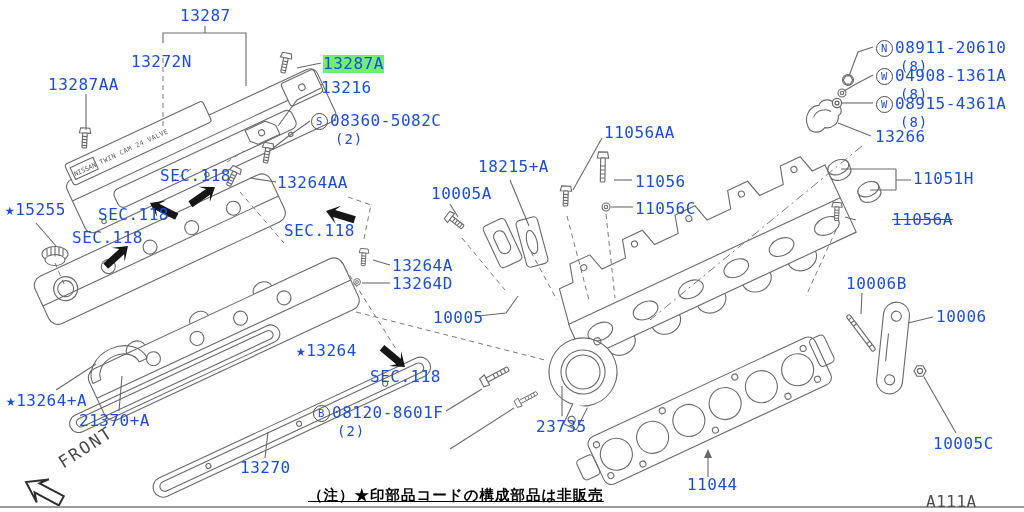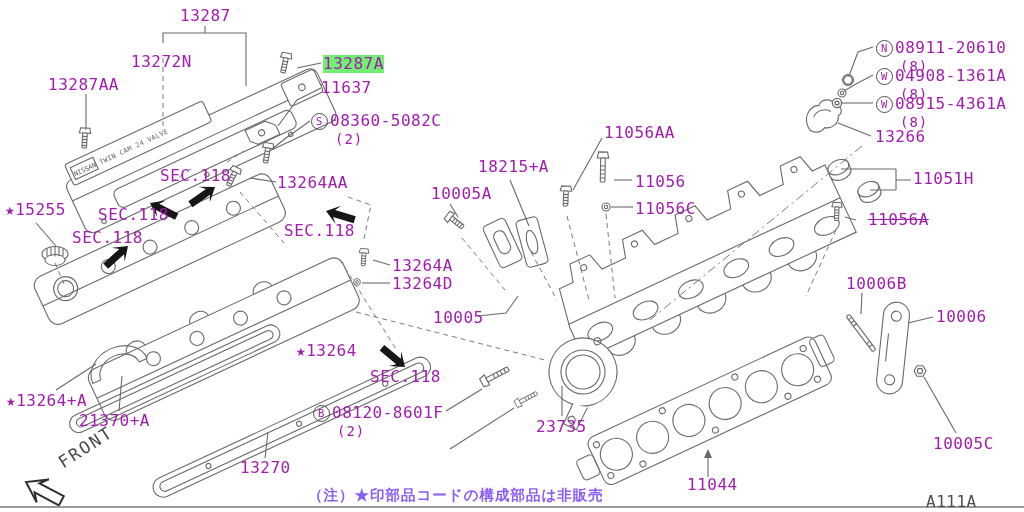--- a/index.html
+++ b/index.html
@@ -1,28 +1,28 @@
 <!DOCTYPE html>
 <html><head>
 <meta charset="utf-8">
 <style>
   html,body{margin:0;padding:0;background:#e8e8e8;}
   #stage{position:relative;width:1024px;height:512px;background:#ffffff;overflow:hidden;
          font-family:"DejaVu Sans Mono", monospace;}
   #art{position:absolute;left:0;top:0;}
-  .lbl{position:absolute;font-size:16px;line-height:18px;color:#a21caf;letter-spacing:.5px;
+  .lbl{position:absolute;font-size:16px;line-height:18px;color:#1d4ed8;letter-spacing:.5px;
        white-space:nowrap;}
   .qty{font-size:14px;margin-left:24px;letter-spacing:1px;}
   .circ{display:inline-block;width:15px;height:15px;line-height:15px;border:1.4px solid #4e4e4e;
         border-radius:50%;text-align:center;font-size:10.5px;margin-right:2px;vertical-align:1px;}
   .hl{background:#72ee72;}
-  .strike{text-decoration:line-through;}
+  .strike{text-decoration:line-through;margin-left:24px;}
   .rot{transform:rotate(-33deg);letter-spacing:2px;font-size:17px;color:#4a4a4a;}
   .note{position:absolute;font-family:"Liberation Sans",sans-serif;font-weight:bold;
-        font-size:14.5px;color:#8b5cf6;letter-spacing:1px;}
+        font-size:14.5px;color:#000000;letter-spacing:1px;text-decoration:underline;}
   .code{position:absolute;font-size:16px;color:#4e4e4e;letter-spacing:.5px;}
   svg .ln{stroke:#6a6a6a;stroke-width:1.1;fill:none;}
   svg .pt{stroke:#6a6a6a;stroke-width:1.1;fill:#ffffff;}
   svg .dash{stroke:#7a7a7a;stroke-width:1;fill:none;stroke-dasharray:5 4;}
   svg .dashdot{stroke:#7a7a7a;stroke-width:1;fill:none;stroke-dasharray:9 4 2 4;}
   svg .arr{fill:#161616;stroke:none;}
   svg .txt{fill:#5a5a5a;stroke:none;font-family:"DejaVu Sans Mono",monospace;}
 </style>
 </head>
 <body>
@@ -286,21 +286,21 @@
 
   <path d="M0,0 L-19,-13 L-12.5,-5.2 L-40,-5.2 L-40,5.2 L-12.5,5.2 L-19,13 Z" transform="translate(26,482) rotate(208)" fill="#ffffff" stroke="#2f2f2f" stroke-width="2"></path>
 
   <path d="M0,507 H1024" stroke="#9a9a9a" stroke-width="2"></path>
 </svg>
 
 <div class="lbl" style="left:180px;top:7px">13287</div>
 <div class="lbl" style="left:131px;top:53px">13272N</div>
 <div class="lbl" style="left:48px;top:76px">13287AA</div>
 <div class="lbl hl" style="left:323px;top:55px">13287A</div>
-<div class="lbl" style="left:321px;top:79px">11637</div>
+<div class="lbl" style="left:321px;top:79px">13216</div>
 
 <div class="lbl" style="left:311px;top:112px">
   <span class="circ">S</span><span>08360-5082C</span>
   <div class="qty">(2)</div>
 </div>
 
 <div class="lbl" style="left:277px;top:174px">13264AA</div>
 
 <div class="lbl" style="left:160px;top:167px">SEC.118</div>
 <div class="lbl" style="left:98px;top:206px">SEC.118</div>

